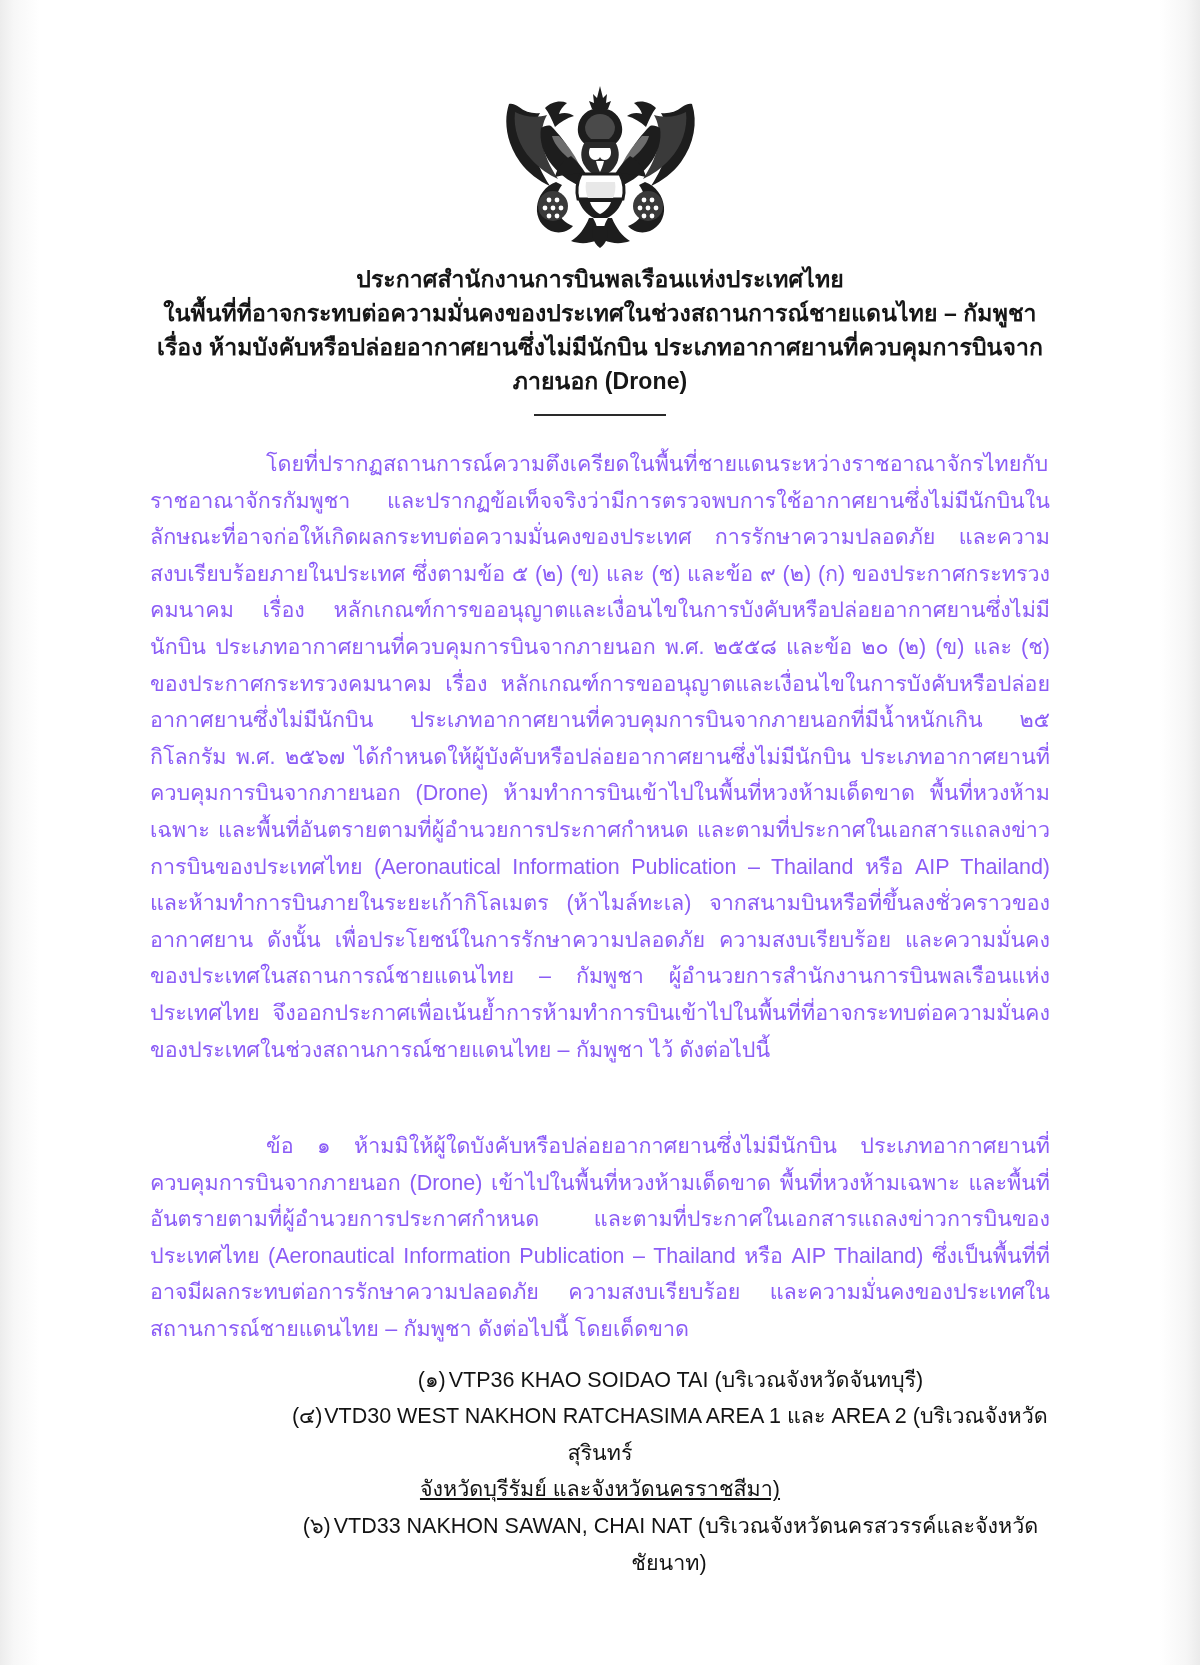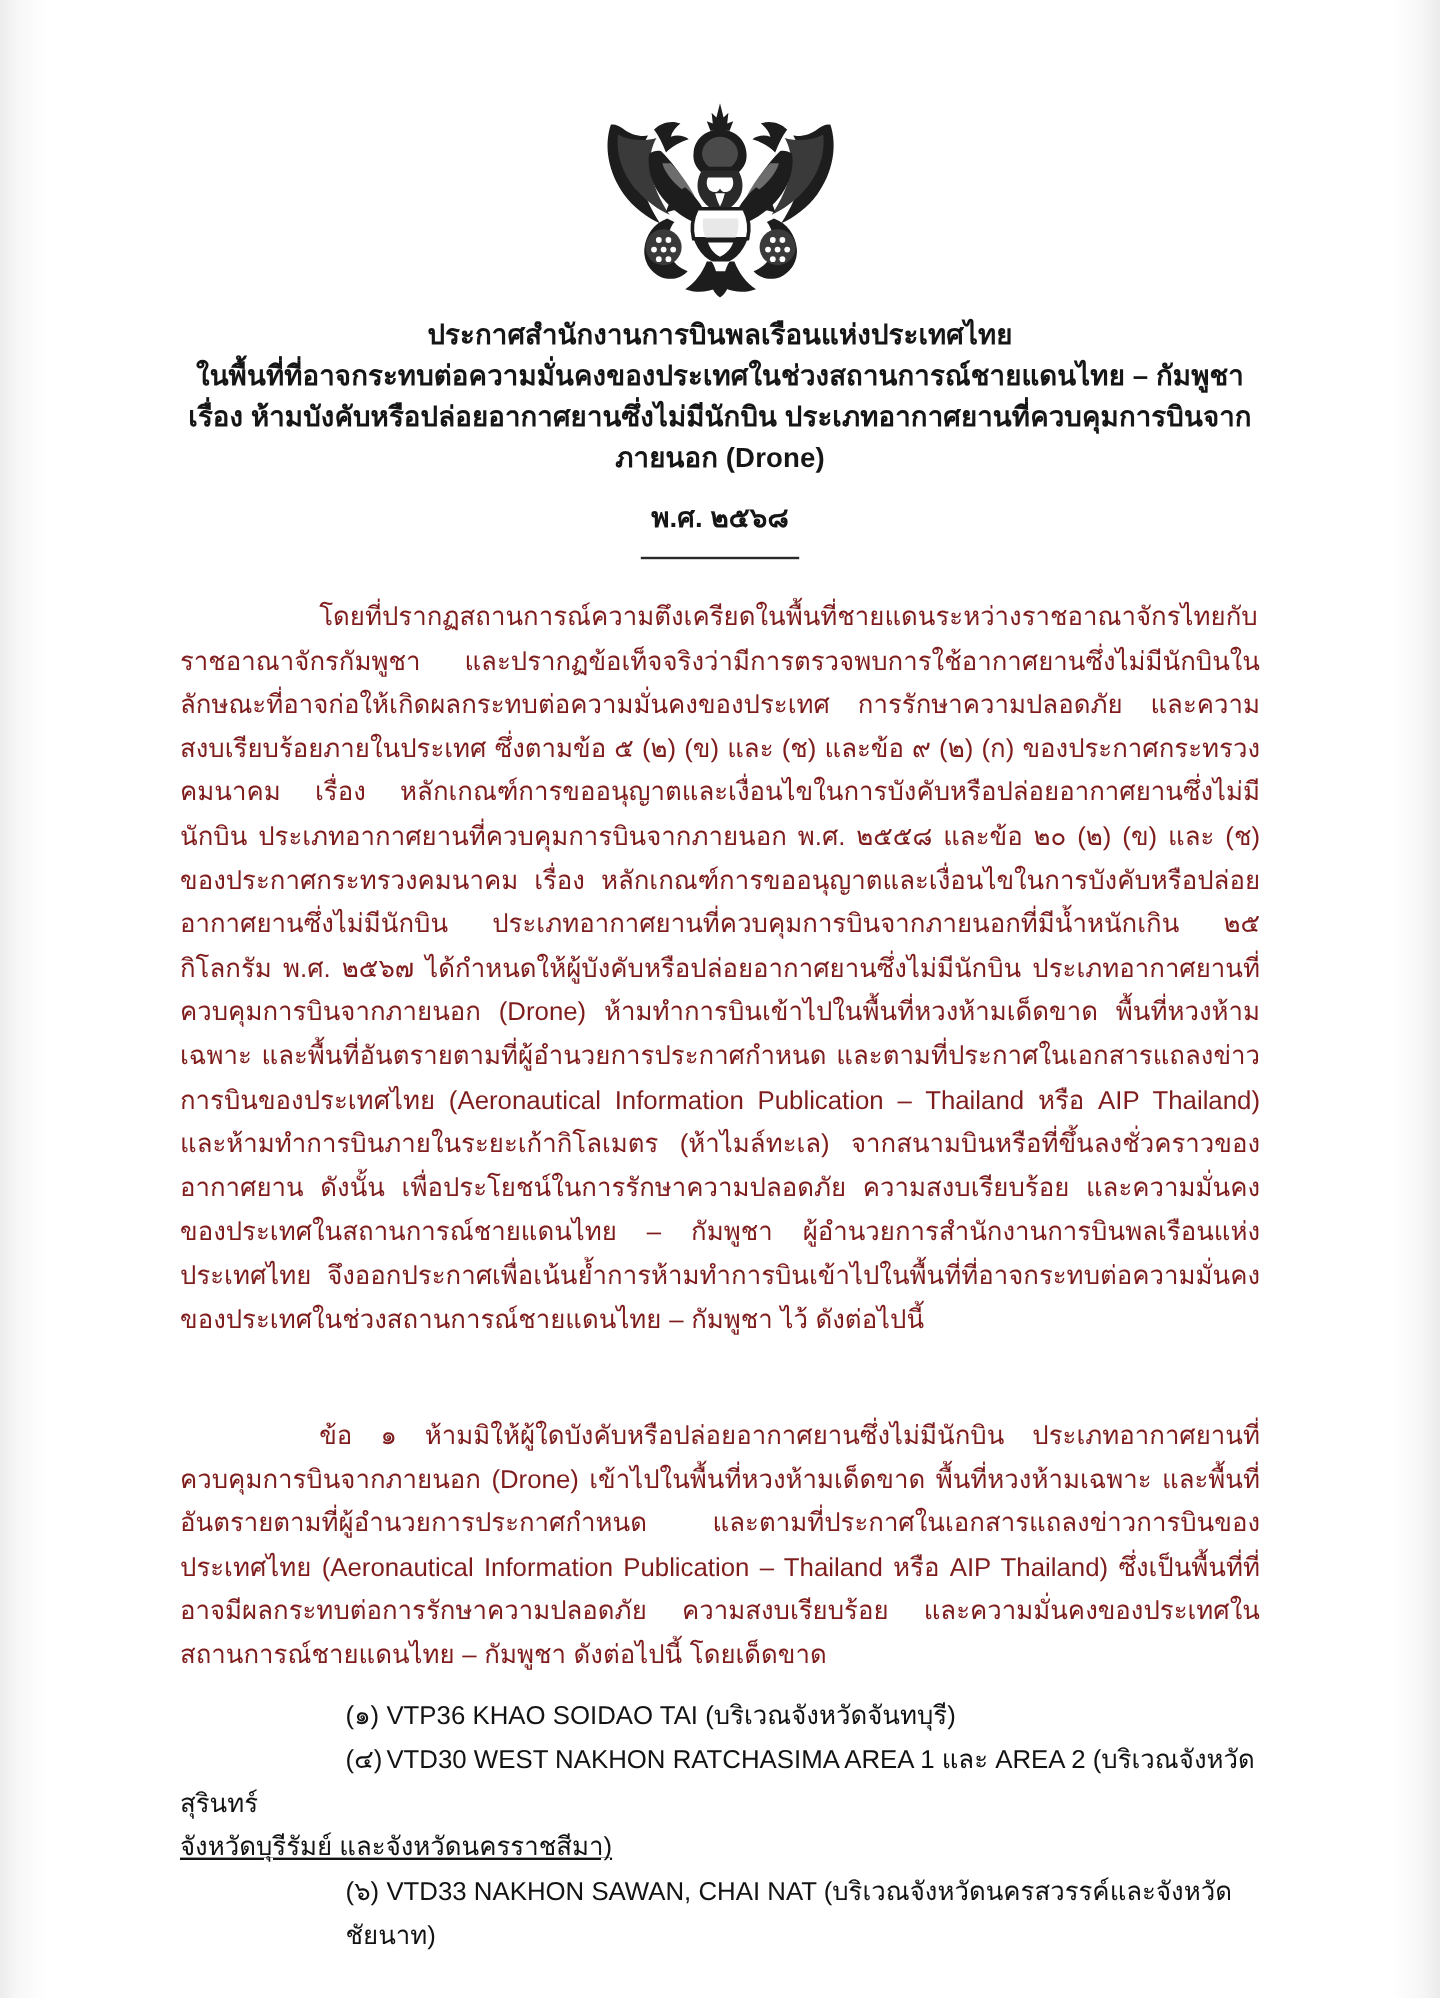--- a/index.html
+++ b/index.html
@@ -83,21 +83,21 @@
     margin-bottom: 30px;
   }
   .rule {
     width: 132px;
     height: 0;
     border-top: 2px solid #2a2a2a;
   }
 
   
   .body-par {
-    color: #7f1d1d;
+    color: #8b5cf6;
     font-size: 21.5px;
     line-height: 36.6px;
     text-align: justify;
     text-justify: inter-word;
     text-indent: 116px;
     margin: 0;
     word-spacing: 0.4px;
   }
   .body-par.second {
     margin-top: 60px;
@@ -108,21 +108,21 @@
     margin: 14px 0 0 0;
     padding: 0;
     list-style: none;
     color: #131313;
     font-size: 21.5px;
     line-height: 36.6px;
   }
   .area-item {
     text-indent: 0;
     padding-left: 138px;
-    text-align: left;
+    text-align: center;
   }
   .area-item.wrap {
     padding-left: 0;
   }
   .area-item.wrap .lead {
     padding-left: 138px;
   }
   .area-num {
     display: inline-block;
     min-width: 34px;
@@ -206,21 +206,20 @@
 
           <path d="M100 148 C98 157 100 165 107 170 C114 165 116 157 114 148 Z"></path>
         </g>
       </svg>
     </div>
 
     <div class="heading">
       <div class="line hd-1">ประกาศสำนักงานการบินพลเรือนแห่งประเทศไทย</div>
       <div class="line hd-3">ในพื้นที่ที่อาจกระทบต่อความมั่นคงของประเทศในช่วงสถานการณ์ชายแดนไทย – กัมพูชา</div>
       <div class="line hd-2">เรื่อง ห้ามบังคับหรือปล่อยอากาศยานซึ่งไม่มีนักบิน ประเภทอากาศยานที่ควบคุมการบินจากภายนอก (Drone)</div>
-      <div class="line hd-year">พ.ศ. ๒๕๖๘</div>
     </div>
 
     <div class="rule-wrap">
       <div class="rule"></div>
     </div>
 
     <p class="body-par">โดยที่ปรากฏสถานการณ์ความตึงเครียดในพื้นที่ชายแดนระหว่างราชอาณาจักรไทยกับราชอาณาจักรกัมพูชา และปรากฏข้อเท็จจริงว่ามีการตรวจพบการใช้อากาศยานซึ่งไม่มีนักบินในลักษณะที่อาจก่อให้เกิดผลกระทบต่อความมั่นคงของประเทศ การรักษาความปลอดภัย และความสงบเรียบร้อยภายในประเทศ ซึ่งตามข้อ ๕ (๒) (ข) และ (ช) และข้อ ๙ (๒) (ก) ของประกาศกระทรวงคมนาคม เรื่อง หลักเกณฑ์การขออนุญาตและเงื่อนไขในการบังคับหรือปล่อยอากาศยานซึ่งไม่มีนักบิน ประเภทอากาศยานที่ควบคุมการบินจากภายนอก พ.ศ. ๒๕๕๘ และข้อ ๒๐ (๒) (ข) และ (ช) ของประกาศกระทรวงคมนาคม เรื่อง หลักเกณฑ์การขออนุญาตและเงื่อนไขในการบังคับหรือปล่อยอากาศยานซึ่งไม่มีนักบิน ประเภทอากาศยานที่ควบคุมการบินจากภายนอกที่มีน้ำหนักเกิน ๒๕ กิโลกรัม พ.ศ. ๒๕๖๗ ได้กำหนดให้ผู้บังคับหรือปล่อยอากาศยานซึ่งไม่มีนักบิน ประเภทอากาศยานที่ควบคุมการบินจากภายนอก (Drone) ห้ามทำการบินเข้าไปในพื้นที่หวงห้ามเด็ดขาด พื้นที่หวงห้ามเฉพาะ และพื้นที่อันตรายตามที่ผู้อำนวยการประกาศกำหนด และตามที่ประกาศในเอกสารแถลงข่าวการบินของประเทศไทย (Aeronautical Information Publication – Thailand หรือ AIP Thailand) และห้ามทำการบินภายในระยะเก้ากิโลเมตร (ห้าไมล์ทะเล) จากสนามบินหรือที่ขึ้นลงชั่วคราวของอากาศยาน ดังนั้น เพื่อประโยชน์ในการรักษาความปลอดภัย ความสงบเรียบร้อย และความมั่นคงของประเทศในสถานการณ์ชายแดนไทย – กัมพูชา ผู้อำนวยการสำนักงานการบินพลเรือนแห่งประเทศไทย จึงออกประกาศเพื่อเน้นย้ำการห้ามทำการบินเข้าไปในพื้นที่ที่อาจกระทบต่อความมั่นคงของประเทศในช่วงสถานการณ์ชายแดนไทย – กัมพูชา ไว้ ดังต่อไปนี้</p>
 
     <p class="body-par second">ข้อ ๑  ห้ามมิให้ผู้ใดบังคับหรือปล่อยอากาศยานซึ่งไม่มีนักบิน ประเภทอากาศยานที่ควบคุมการบินจากภายนอก (Drone) เข้าไปในพื้นที่หวงห้ามเด็ดขาด พื้นที่หวงห้ามเฉพาะ และพื้นที่อันตรายตามที่ผู้อำนวยการประกาศกำหนด และตามที่ประกาศในเอกสารแถลงข่าวการบินของประเทศไทย (Aeronautical Information Publication – Thailand หรือ AIP Thailand) ซึ่งเป็นพื้นที่ที่อาจมีผลกระทบต่อการรักษาความปลอดภัย ความสงบเรียบร้อย และความมั่นคงของประเทศในสถานการณ์ชายแดนไทย – กัมพูชา ดังต่อไปนี้ โดยเด็ดขาด</p>
 

